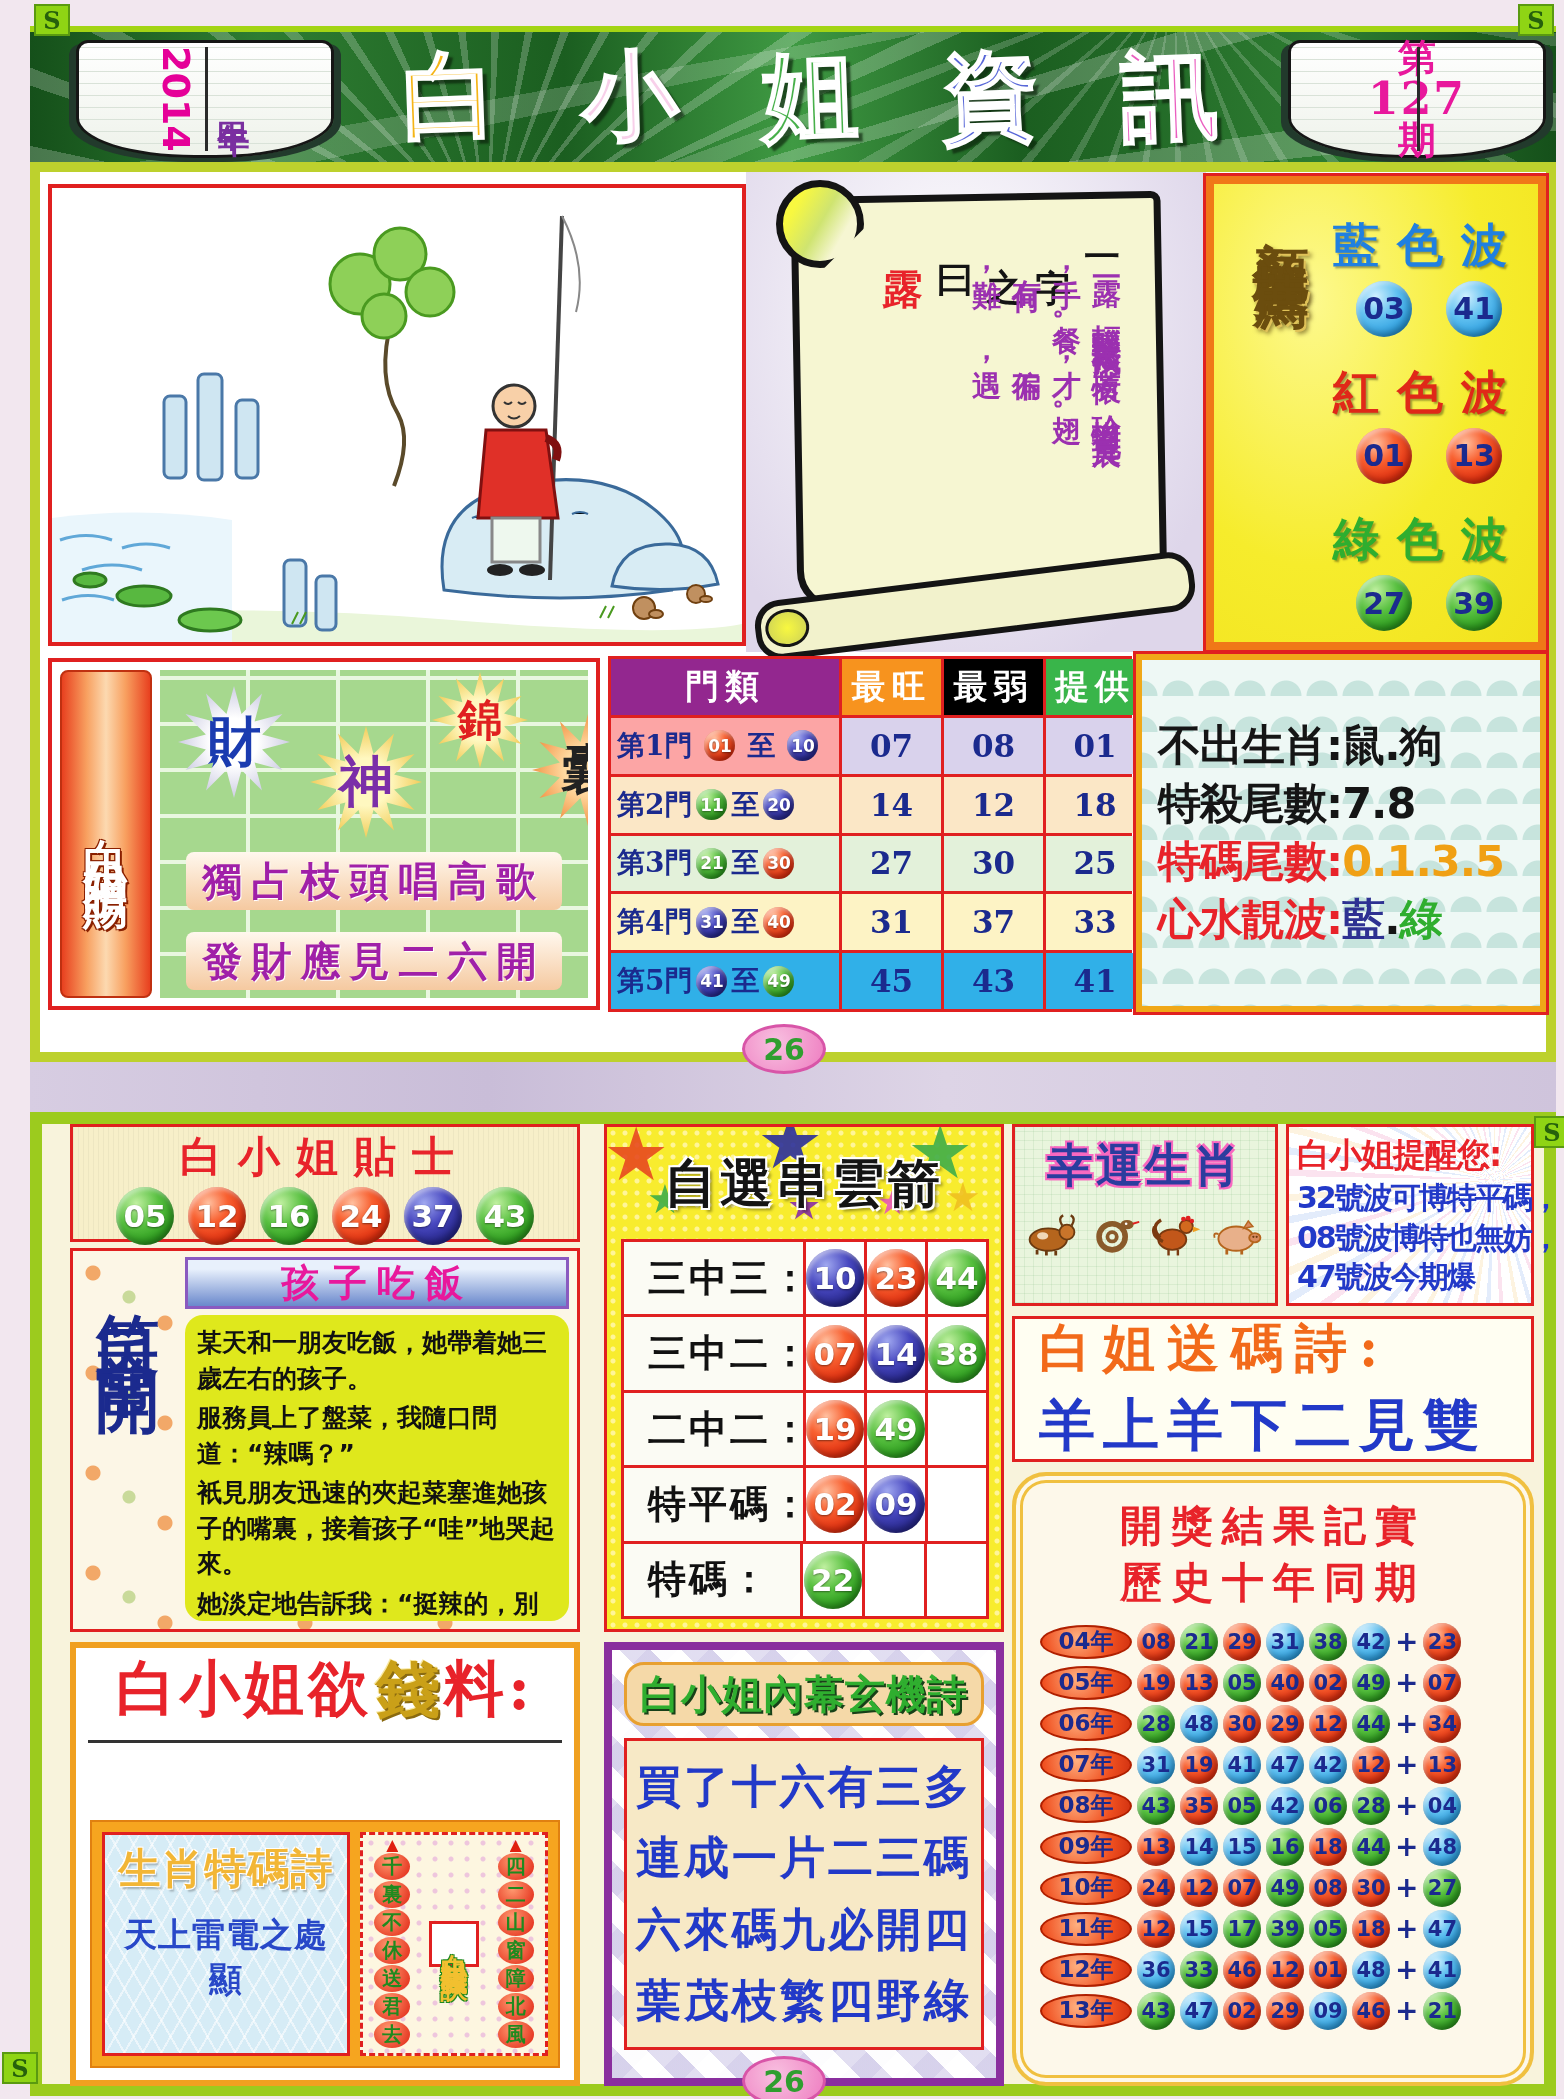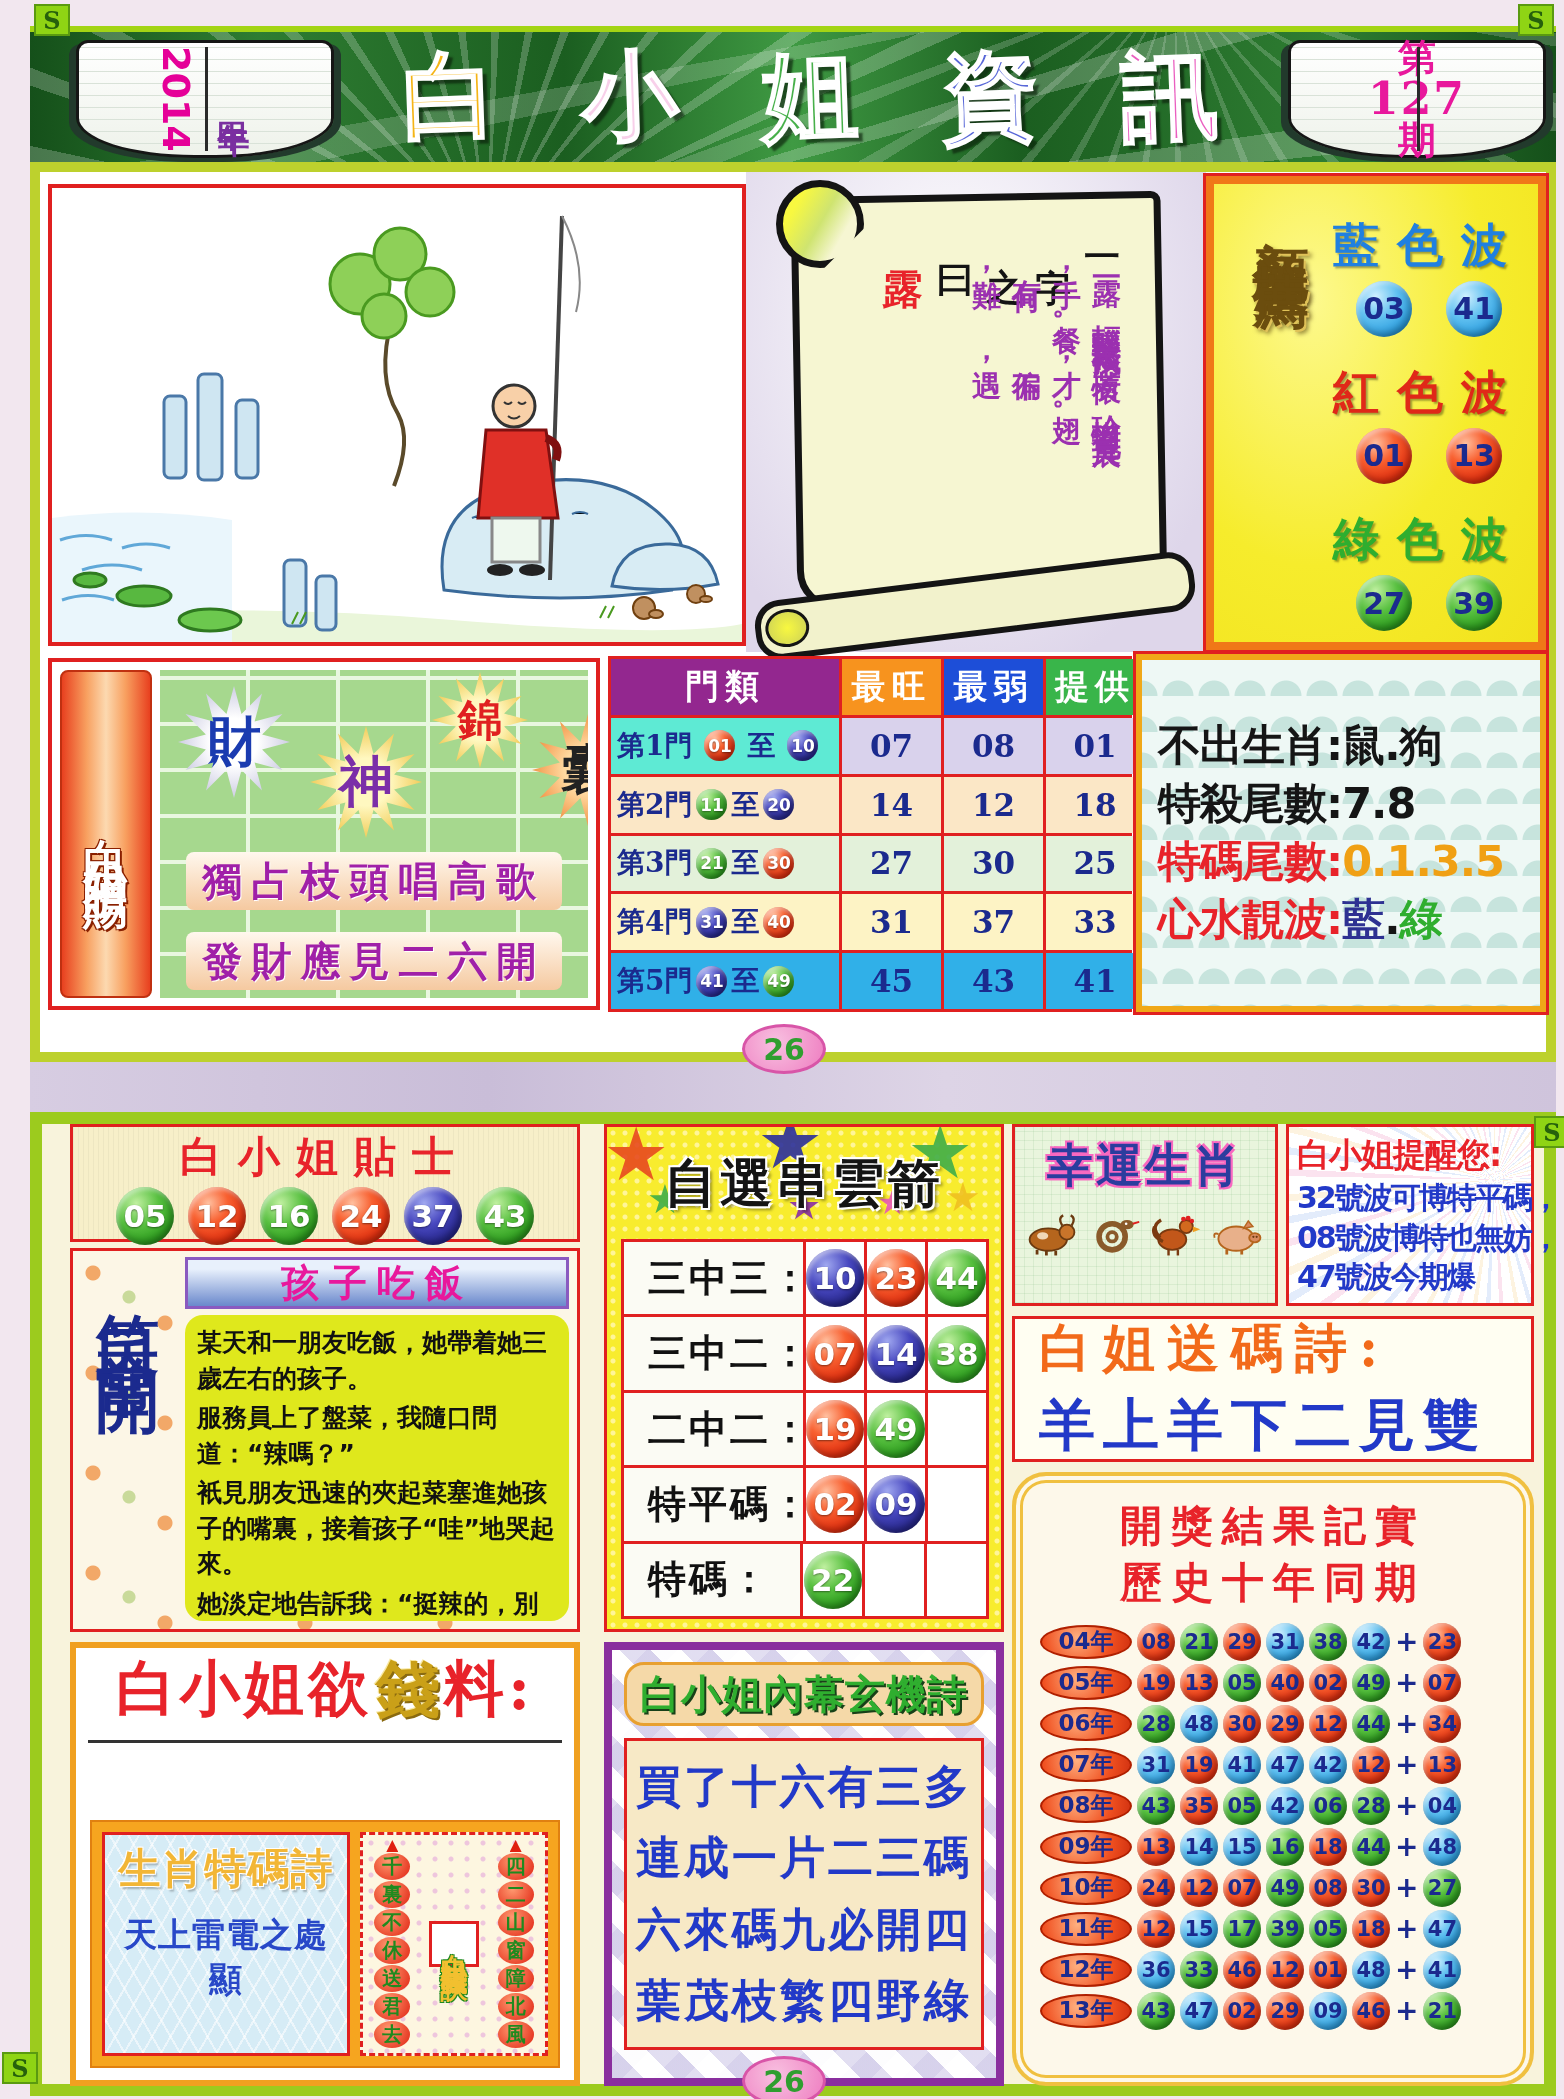--- a/index.html
+++ b/index.html
@@ -433,23 +433,23 @@
     <div id="gift-lines">
         <div class="gift-line">獨占枝頭唱高歌</div>
         <div class="gift-line">發財應見二六開</div>
       </div>
   </div>
 </div>
 
 <div id="gate-table">
     <div class="gcell ghead" style="background: rgb(147, 39, 143);">門類</div>
     <div class="gcell ghead" style="background: rgb(247, 147, 30);">最旺</div>
-    <div class="gcell ghead" style="background: #1d4ed8;">最弱</div>
+    <div class="gcell ghead" style="background: #000000;">最弱</div>
     <div class="gcell ghead" style="background: rgb(57, 181, 74);">提供</div>
-    <div class="gcell glabel" style="background: #5eead4; gap: 12px;">
+    <div class="gcell glabel" style="background: #fca5a5; gap: 12px;">
       <span class="gate-word">第1門</span>
       <span class="ball b30 ball-red num-white">01</span>
       <span class="gate-word">至</span>
       <span class="ball b30 ball-navy num-white">10</span>
     </div>
     <div class="gcell gval" style="background: rgb(217, 210, 236);">07</div>
     <div class="gcell gval" style="background: rgb(217, 210, 236);">08</div>
     <div class="gcell gval" style="background: rgb(217, 210, 236);">01</div>
     <div class="gcell glabel" style="background: rgb(251, 231, 198);">
       <span class="gate-word">第2門</span>

